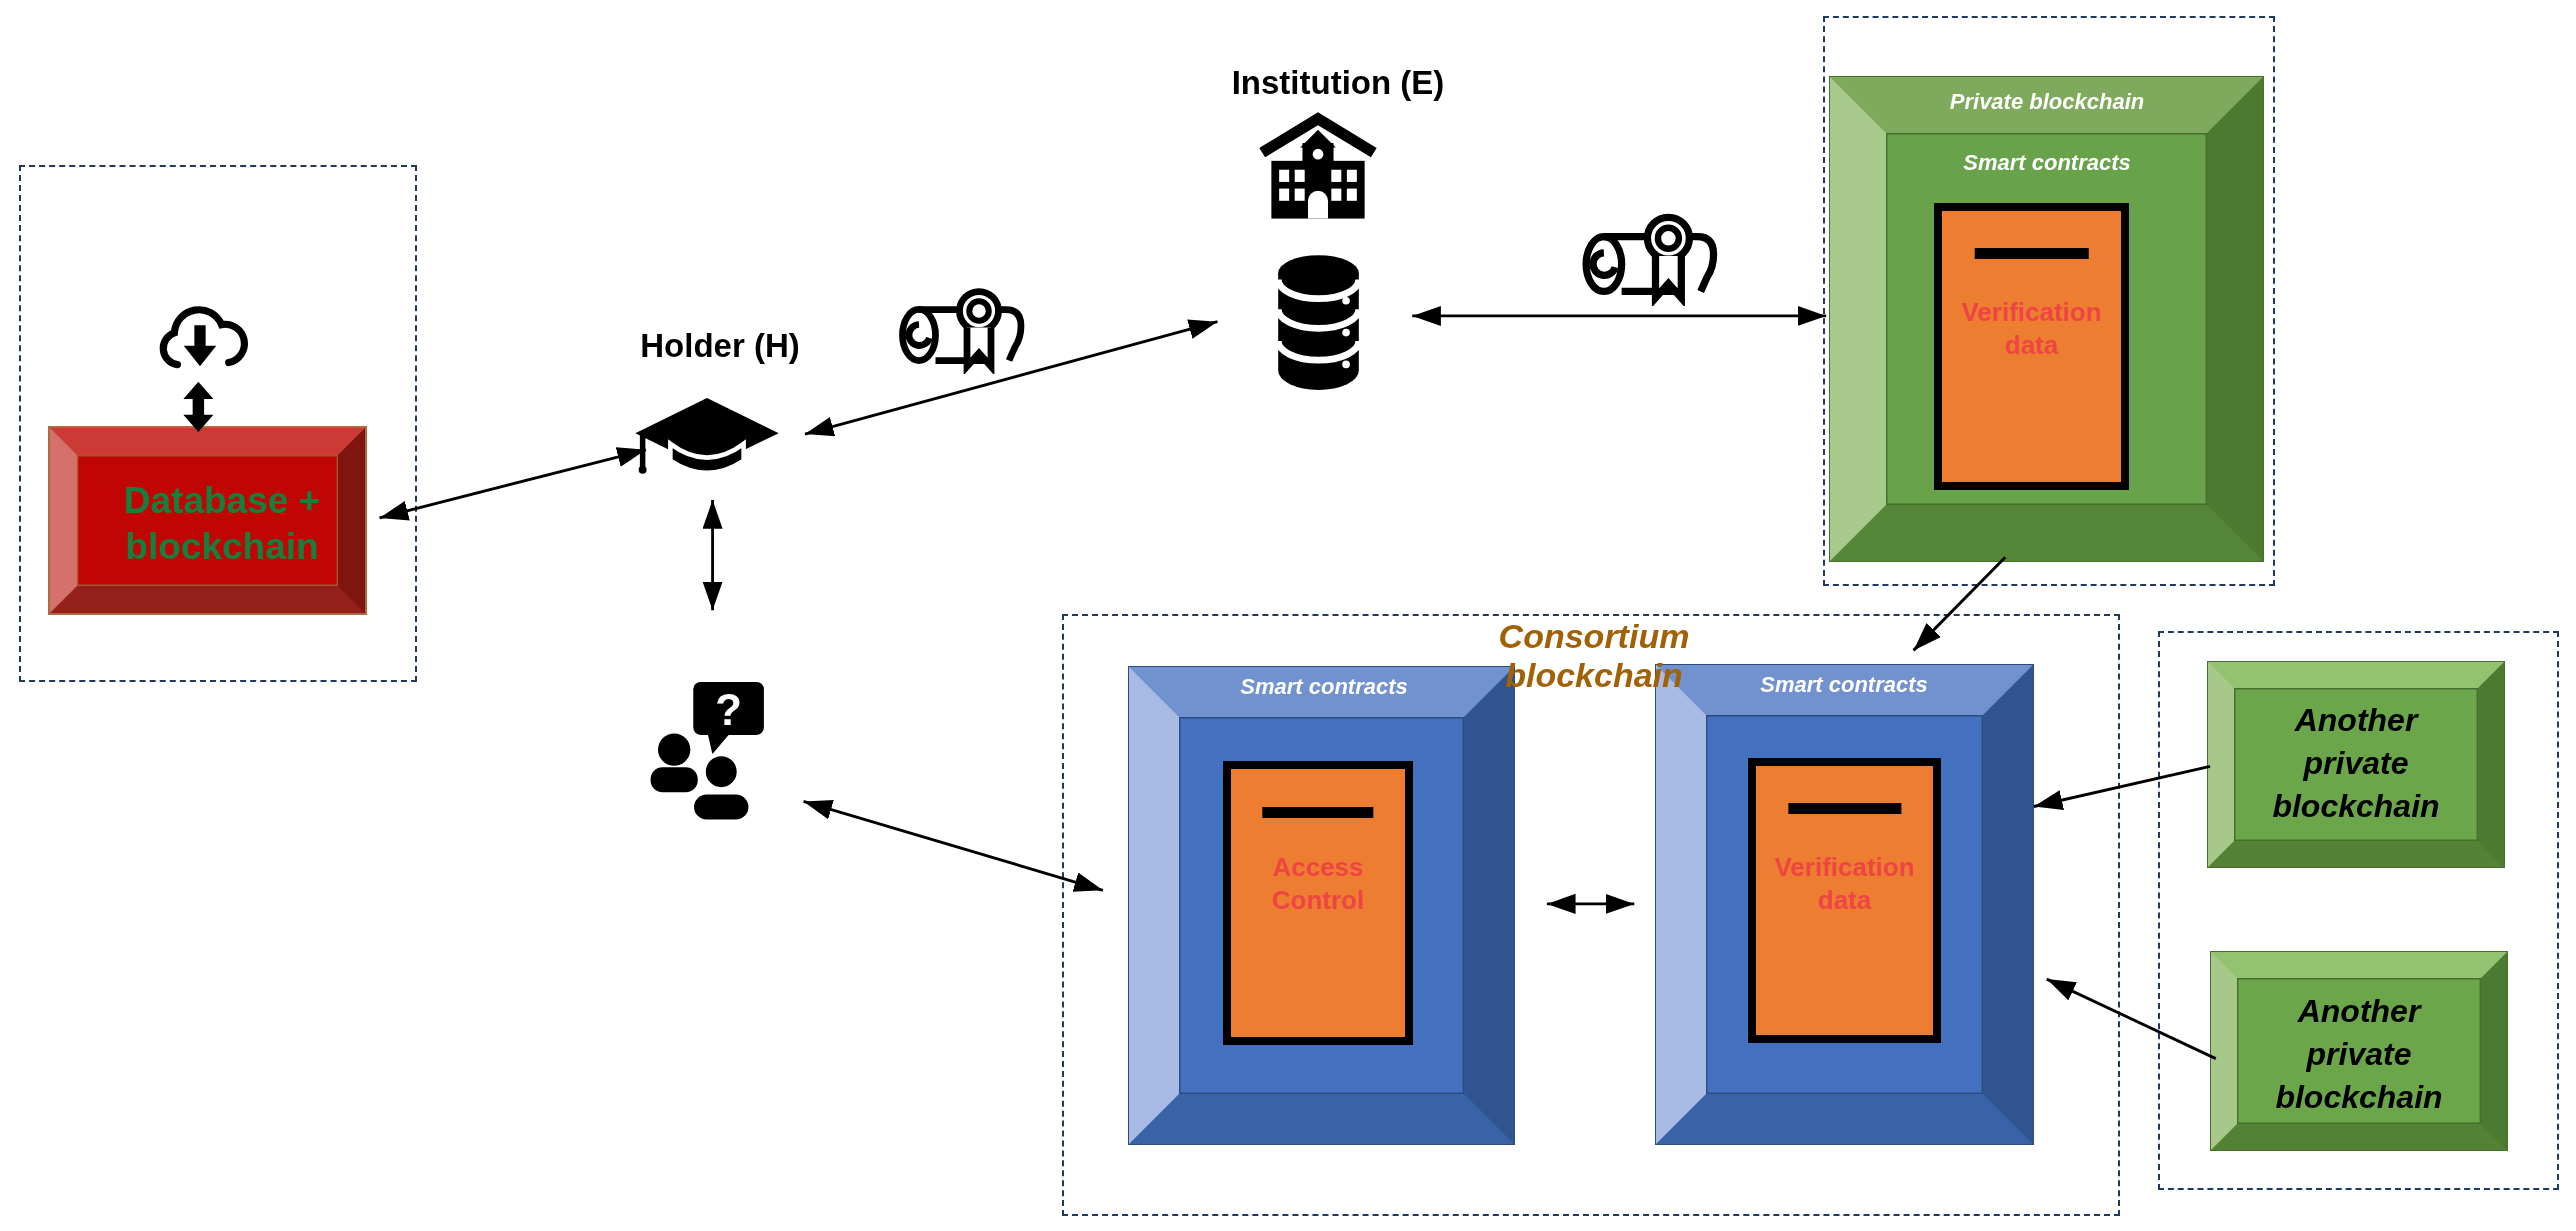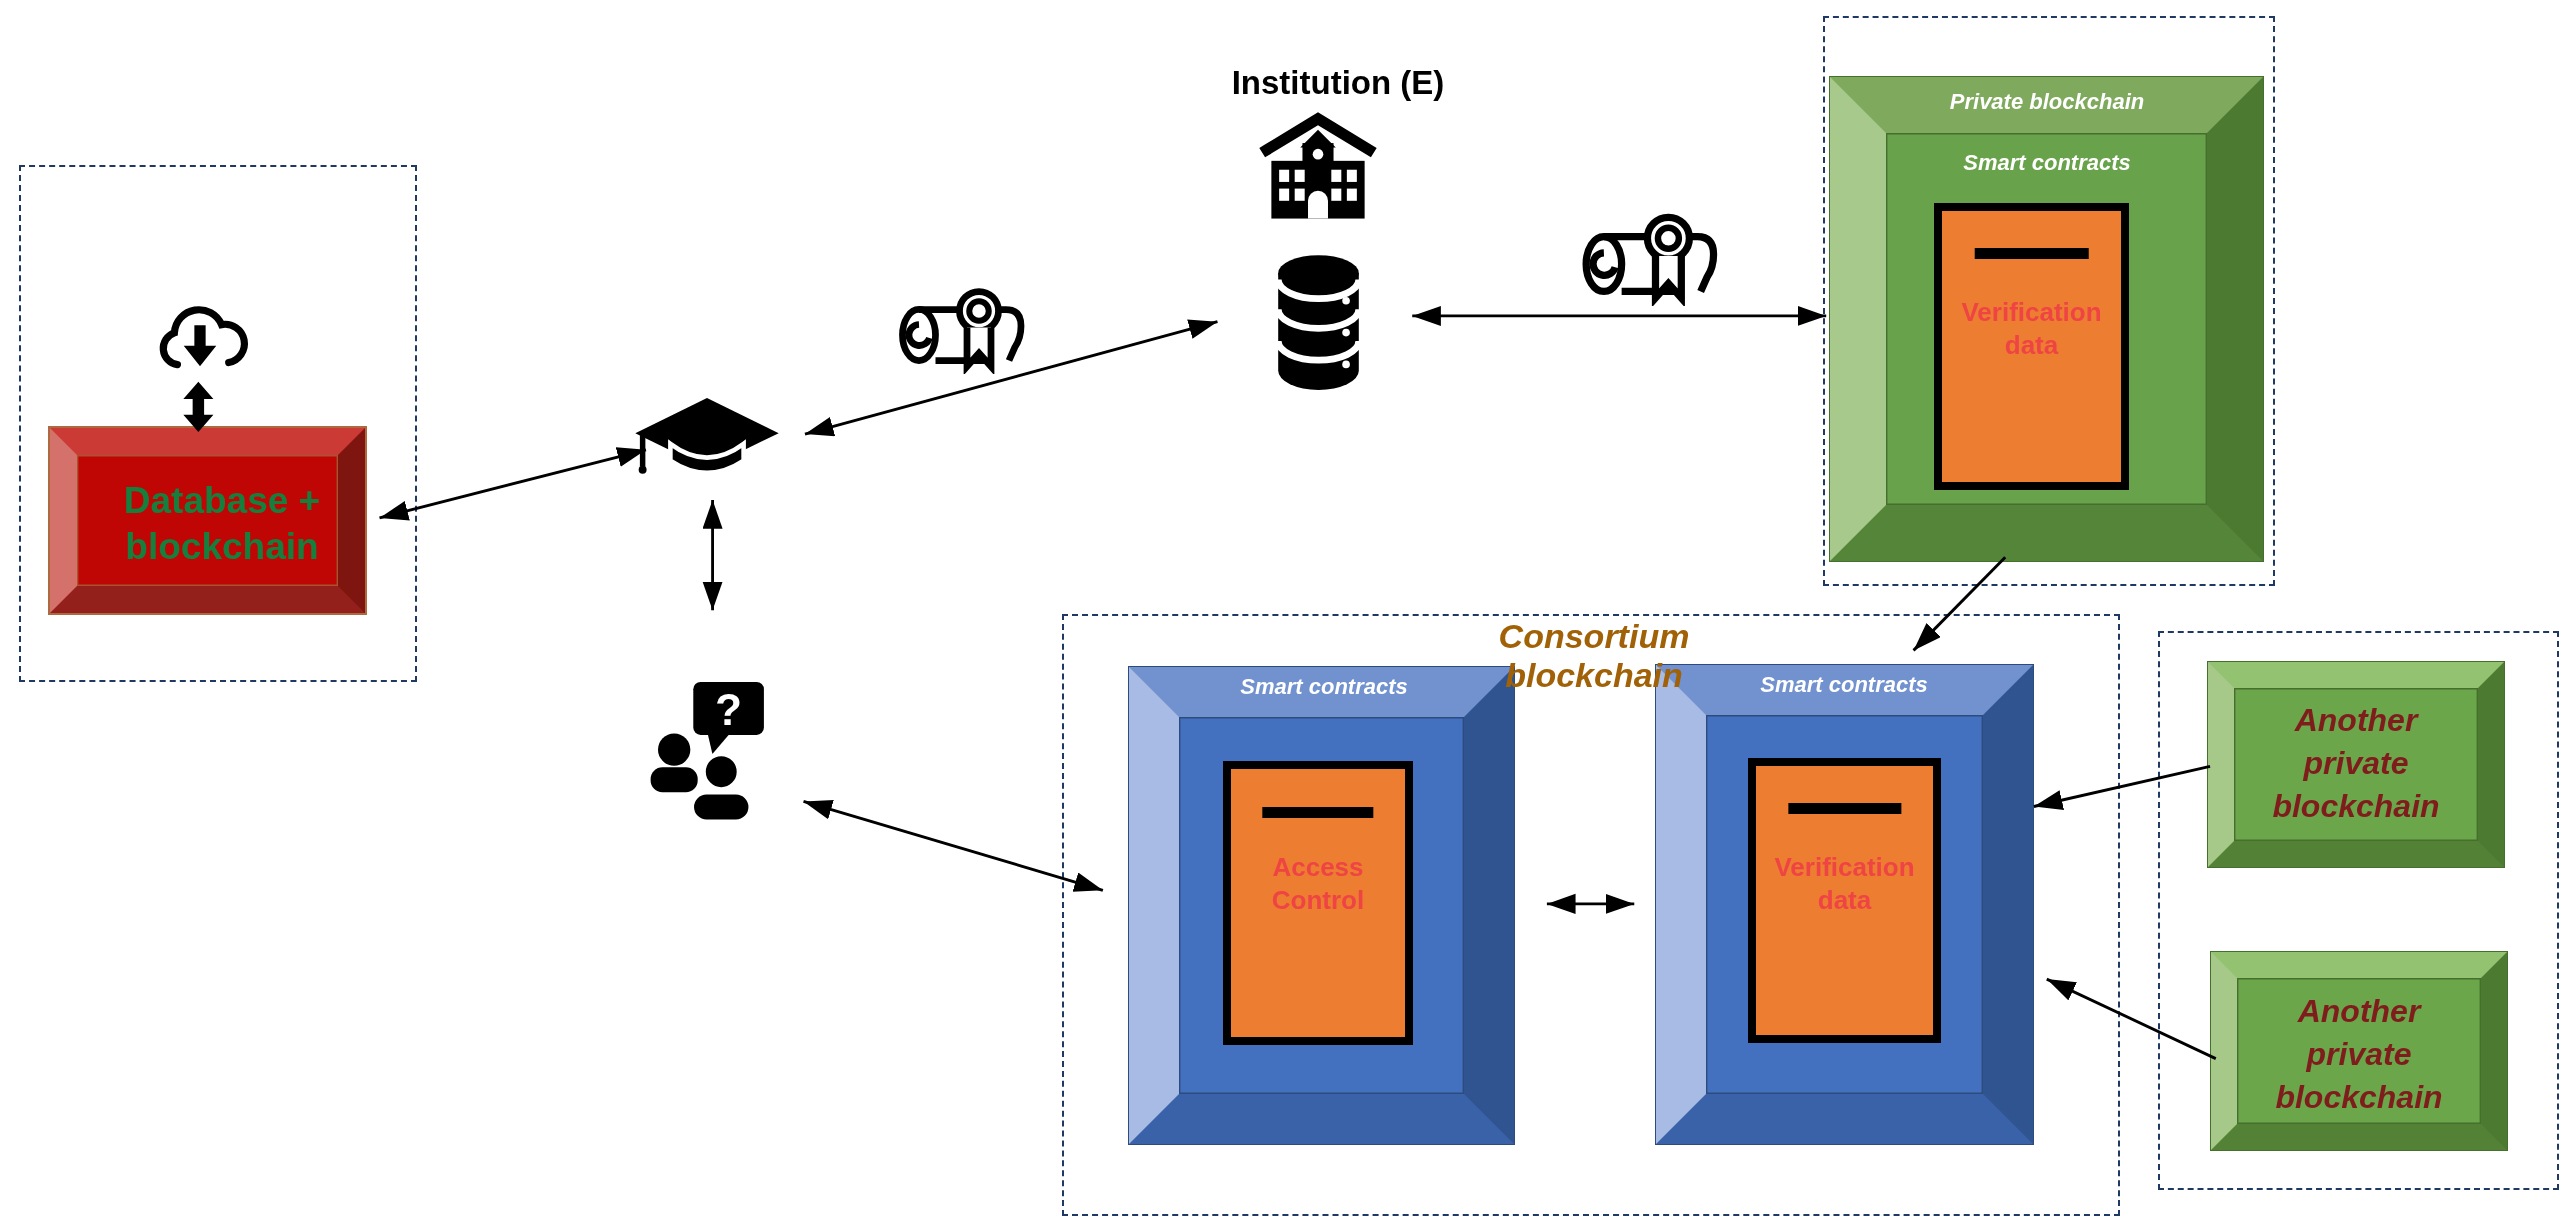--- a/index.html
+++ b/index.html
@@ -38,21 +38,21 @@
   .orange .bar{position:absolute;left:50%;transform:translateX(-50%);width:64%;height:10.7px;background:#000;}
   #orange-private .bar{top:37px;}
   #orange-access .bar{top:38px;}
   #orange-verif .bar{top:37px;}
   .t{position:absolute;white-space:pre-line;}
   .lbl{font-weight:bold;font-size:33px;color:#000;text-align:center;}
   .title-it{font-weight:bold;font-style:italic;font-size:22px;color:#fff;text-align:center;}
   .white-b{font-weight:bold;font-size:26px;color:#ef4444;text-align:center;line-height:1.27;}
   #consortium-title{font-weight:bold;font-style:italic;font-size:34px;color:#a16207;text-align:center;}
   #db-label{font-weight:bold;font-size:37px;color:#15803d;line-height:1.25;text-align:center;}
-  .another-t{font-weight:bold;font-style:italic;font-size:32px;color:#7f1d1d;text-align:center;line-height:1.35;}
+  .another-t{font-weight:bold;font-style:italic;font-size:32px;color:#000000;text-align:center;line-height:1.35;}
   #access-label{text-align:center;}
   #access-label span{display:inline-block;text-align:center;white-space:pre-line;}
   .icon{position:absolute;}
   #arrow-layer{position:absolute;left:0;top:0;z-index:30;pointer-events:none;}
 </style>
 </head>
 <body>
 
 <div id="canvas">
 
@@ -71,20 +71,21 @@
   <div class="orange" id="orange-private">
     <div class="bar"></div>
   </div>
   <div class="orange" id="orange-access">
     <div class="bar"></div>
   </div>
   <div class="orange" id="orange-verif">
     <div class="bar"></div>
   </div>
 
+  <div class="t lbl" style="left:541px;top:327px;width:358px;">Holder (H)</div>
   <div class="t lbl" style="left:1159px;top:64px;width:358px;">Institution (E)</div>
   <div class="t" id="consortium-title" style="left:1415px;top:617px;width:358px;">Consortium blockchain</div>
   <div class="t title-it" style="left:1868px;top:89px;width:358px;">Private blockchain</div>
   <div class="t title-it" style="left:1868px;top:150px;width:358px;">Smart contracts</div>
   <div class="t title-it" style="left:1145px;top:674px;width:358px;">Smart contracts</div>
   <div class="t title-it" style="left:1665px;top:672px;width:358px;">Smart contracts</div>
   <div class="t" id="db-label" style="left:93px;top:478px;width:258px;">Database +
 blockchain</div>
   <div class="t white-b" style="left:1934px;top:296px;width:195px;">Verification
 data</div>

